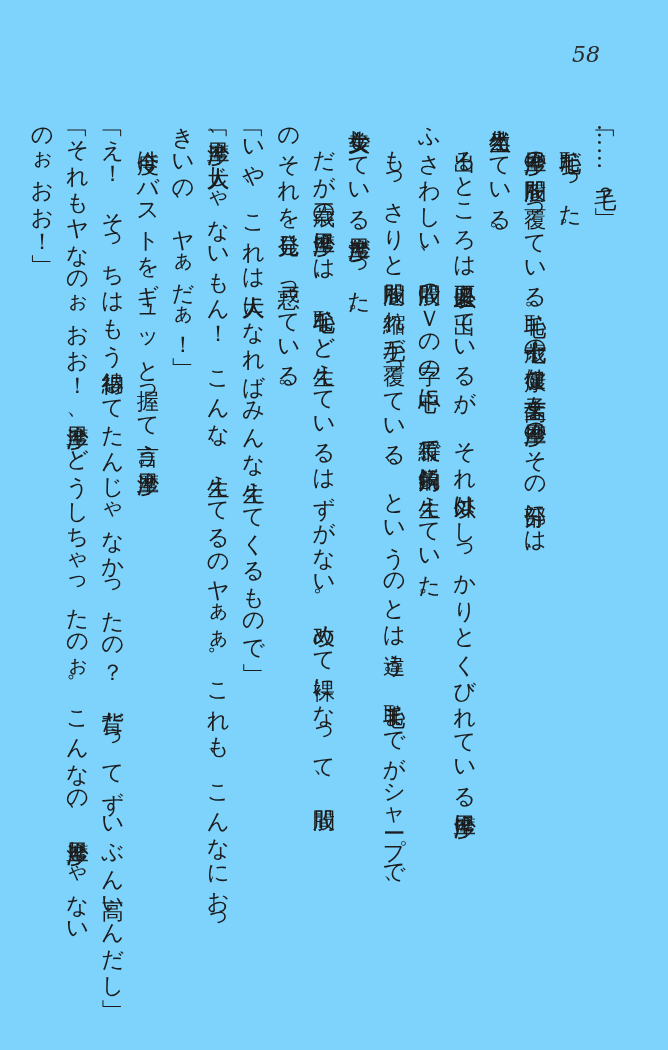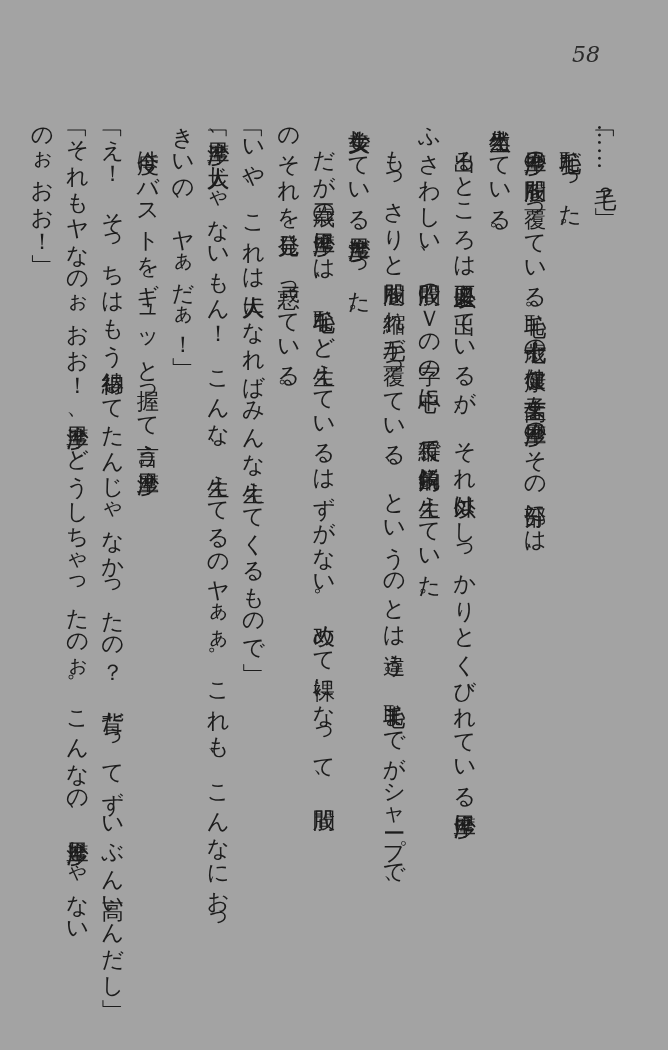--- a/index.html
+++ b/index.html
@@ -4,21 +4,21 @@
 <style>
   html, body {
     margin: 0;
     padding: 0;
     background: #e8e8e6;
   }
   .page {
     position: relative;
     width: 668px;
     height: 1050px;
-    background: #a3a3a3;
+    background: #7dd3fc;
     overflow: hidden;
     font-family: "DejaVu Serif", "Liberation Serif", serif;
   }
   .page-number {
     position: absolute;
     top: 42px;
     left: 562px;
     width: 48px;
     text-align: center;
     font-family: "DejaVu Serif", "Liberation Serif", serif;

